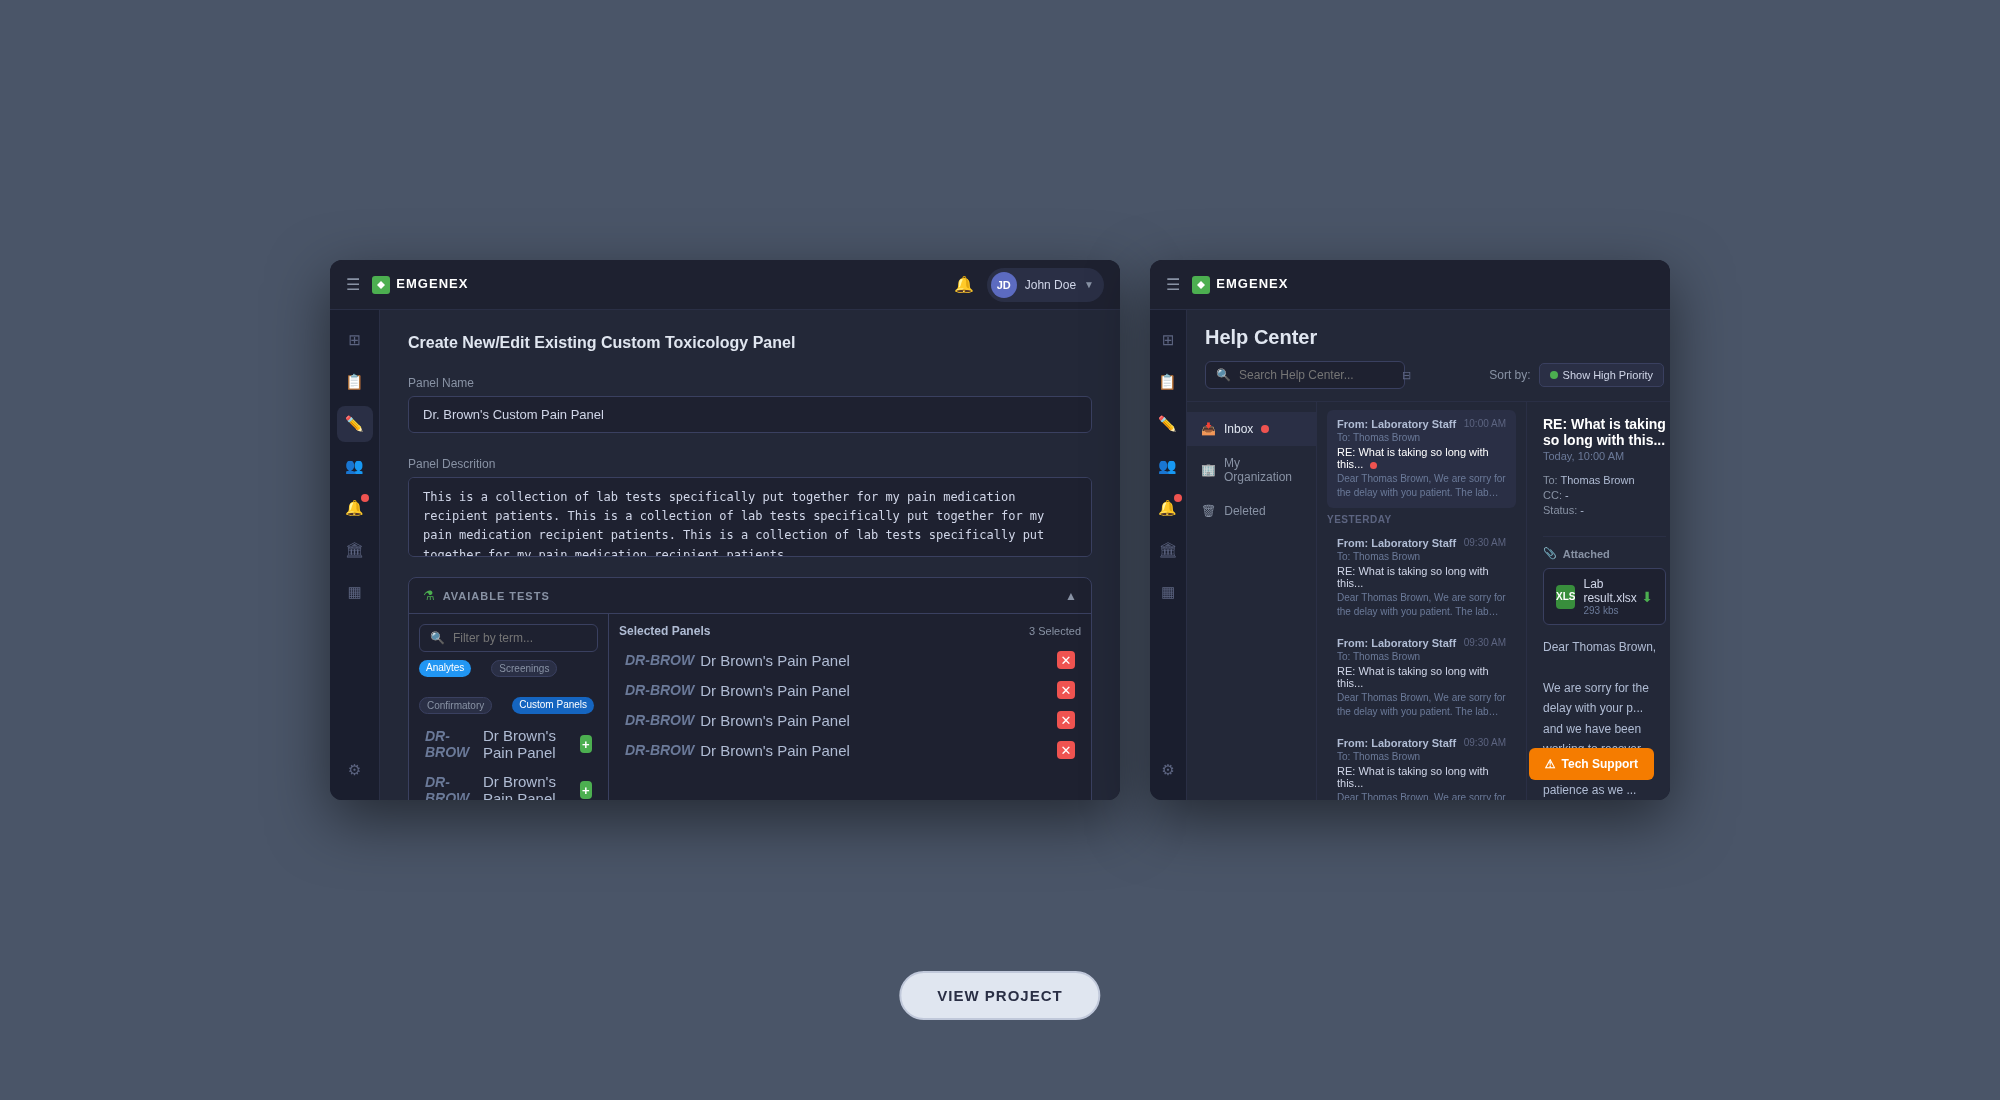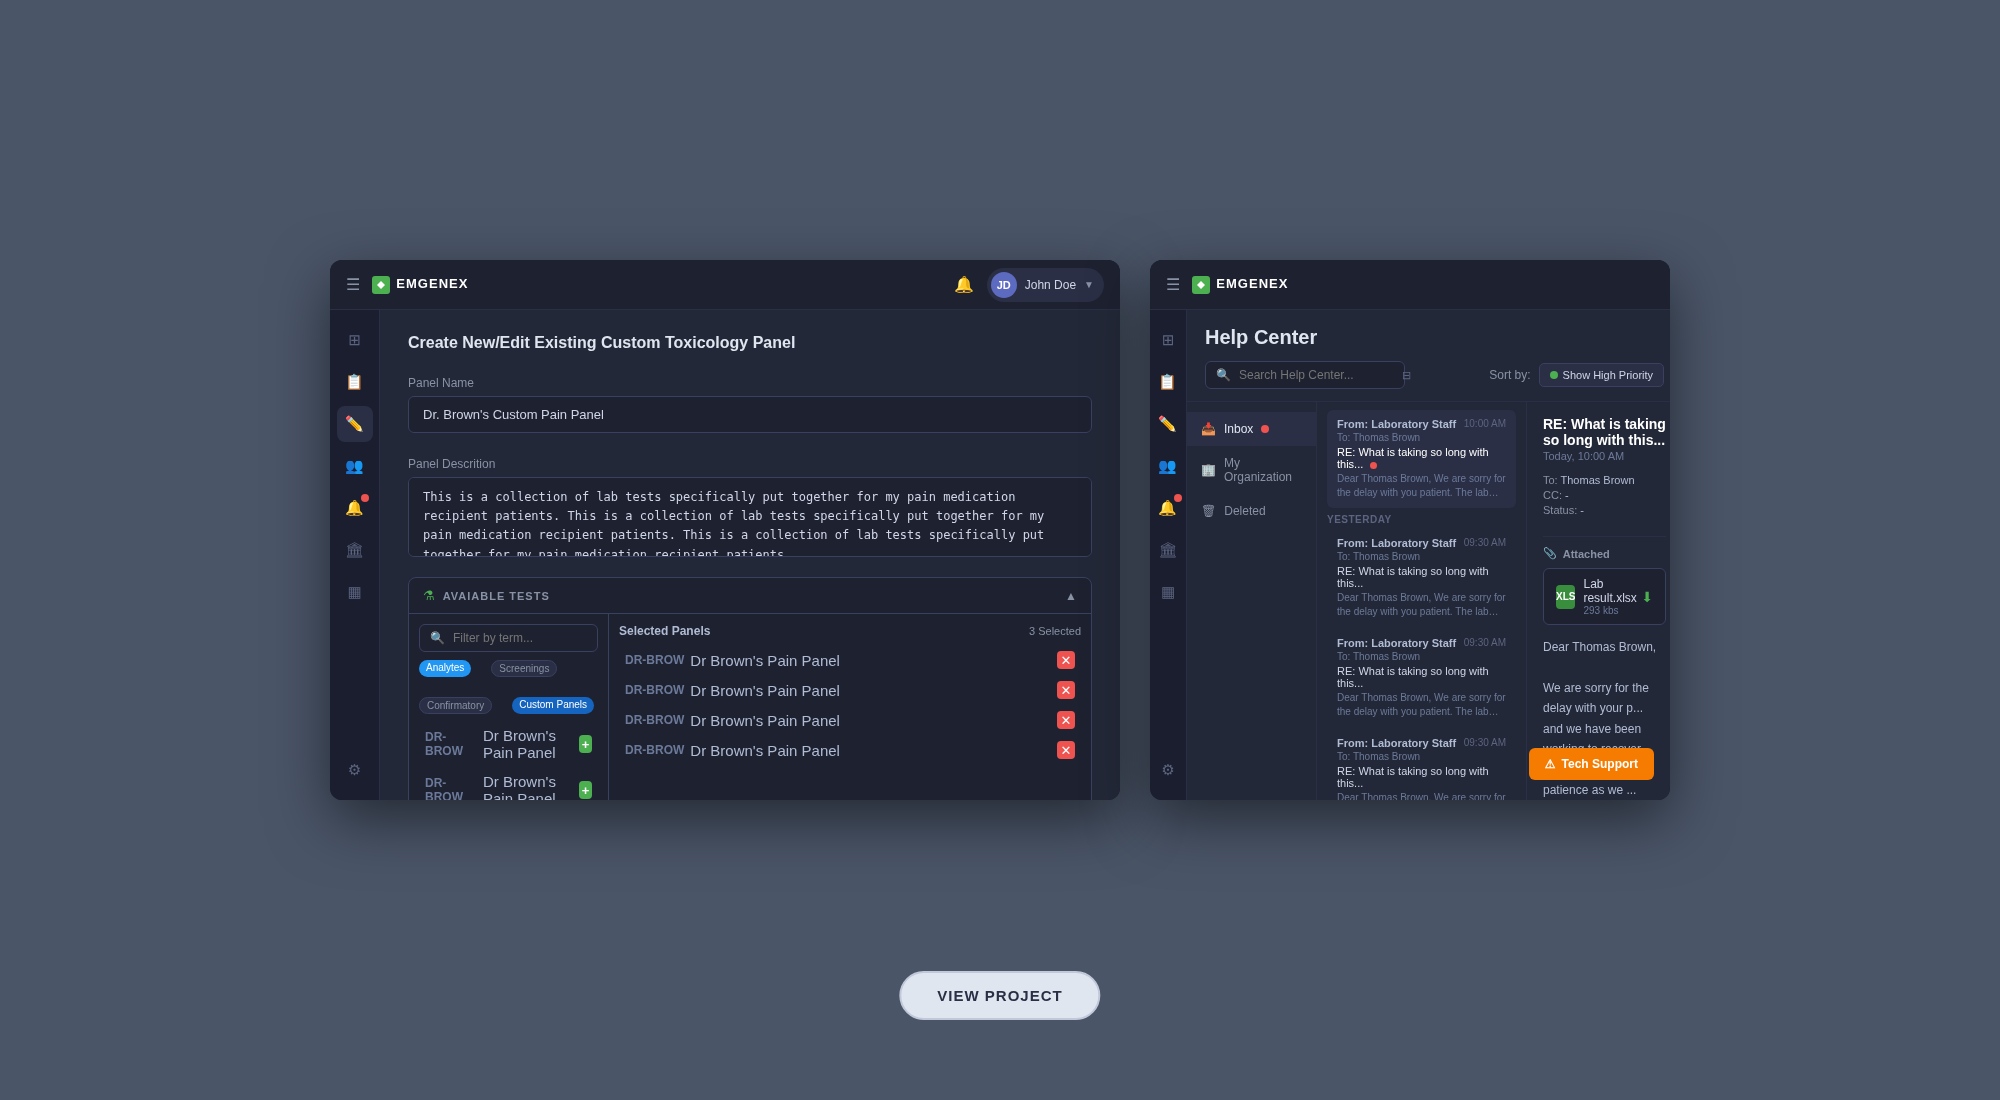--- a/index.html
+++ b/index.html
@@ -329,23 +329,24 @@
     }
 
     .test-item-left {
       display: flex;
       align-items: center;
       gap: 6px;
     }
 
     .test-code {
       color: #6b7a99;
-      font-size: 12px;
+      font-size: 14px;
       font-weight: 600;
       min-width: 52px;
+      font-style: italic;
     }
 
     .test-name {
       color: #b0bcd4;
       font-size: 15px;
     }
 
     .add-btn {
       width: 18px;
       height: 18px;

